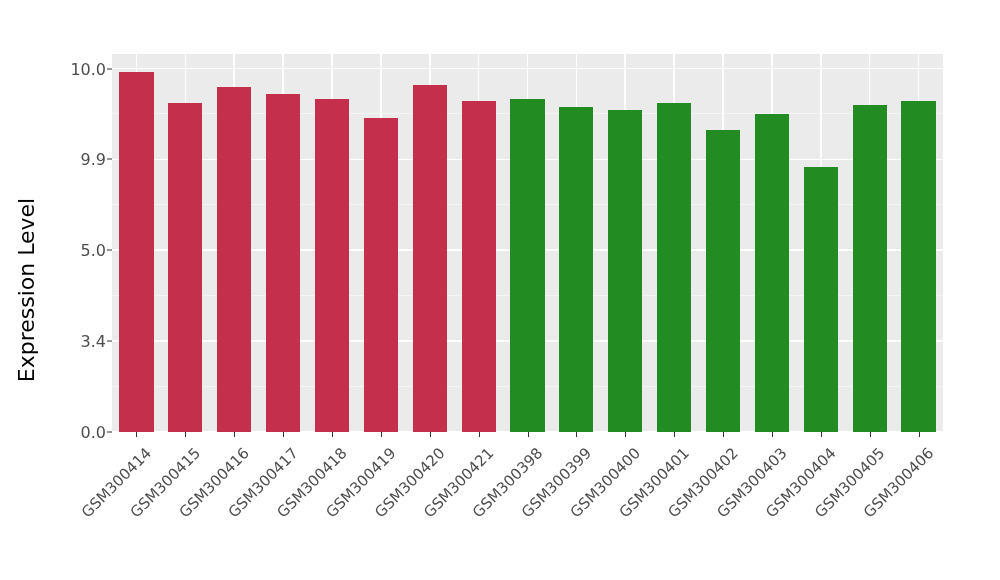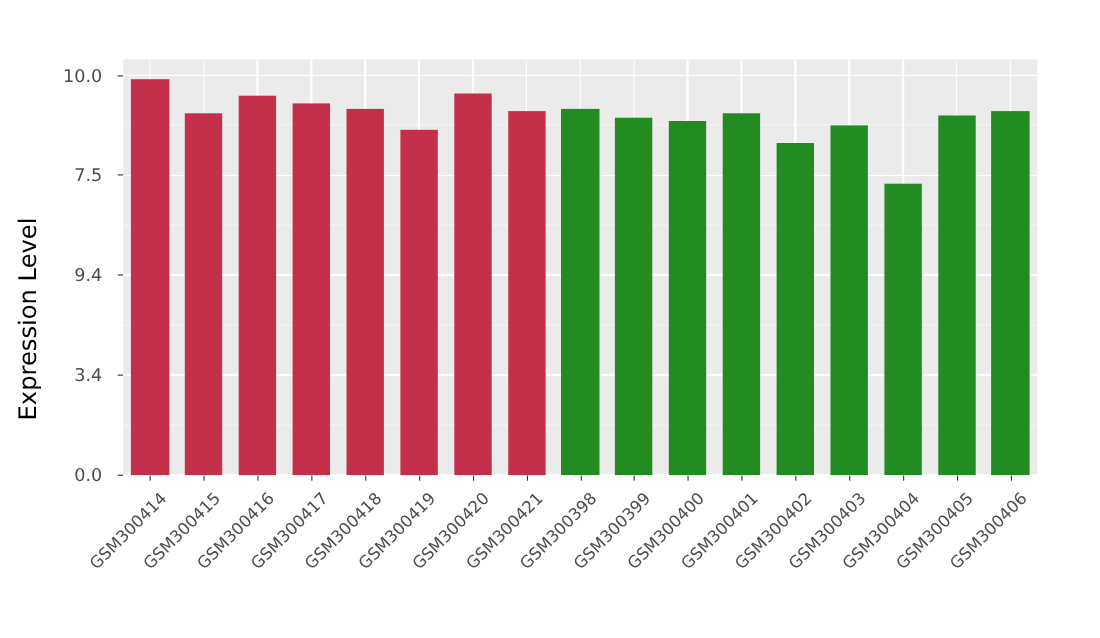--- a/index.html
+++ b/index.html
@@ -25,21 +25,21 @@
   }
 
   
   .y-tick-label{
     position:absolute;
     right:888px;               
     text-align:right;
     font-size:16px;
     color:#4D4D4D;
     transform:translateY(-50%);
-    padding-right:19px;
+    padding-right:6px;
     white-space:nowrap;
   }
   .y-tick-mark{
     position:absolute;
     left:107px;width:5px;height:1px;
     background:#333333;
     transform:translateY(-50%);
   }
 
   
@@ -90,23 +90,23 @@
 
 <div id="plot-root">
 
   <div id="y-axis-title">Expression Level</div>
 
   <div id="y-axis">
       <div class="y-tick-label" style="top: 432px;">0.0</div>
       <div class="y-tick-mark" style="top: 432px;"></div>
       <div class="y-tick-label" style="top: 341.135px;">3.4</div>
       <div class="y-tick-mark" style="top: 341.135px;"></div>
-      <div class="y-tick-label" style="top: 250.269px;">9.4</div>
+      <div class="y-tick-label" style="top: 250.269px;">5.0</div>
       <div class="y-tick-mark" style="top: 250.269px;"></div>
-      <div class="y-tick-label" style="top: 159.404px;">7.5</div>
+      <div class="y-tick-label" style="top: 159.404px;">9.9</div>
       <div class="y-tick-mark" style="top: 159.404px;"></div>
       <div class="y-tick-label" style="top: 68.5385px;">10.0</div>
       <div class="y-tick-mark" style="top: 68.5385px;"></div>
     </div>
   <div id="x-axis">
       <div class="x-tick-mark" style="left: 136.441px;"></div>
       <div class="x-tick-label" style="left: 0px; width: 142.441px;">GSM300414</div>
       <div class="x-tick-mark" style="left: 185.324px;"></div>
       <div class="x-tick-label" style="left: 0px; width: 191.324px;">GSM300415</div>
       <div class="x-tick-mark" style="left: 234.206px;"></div>

